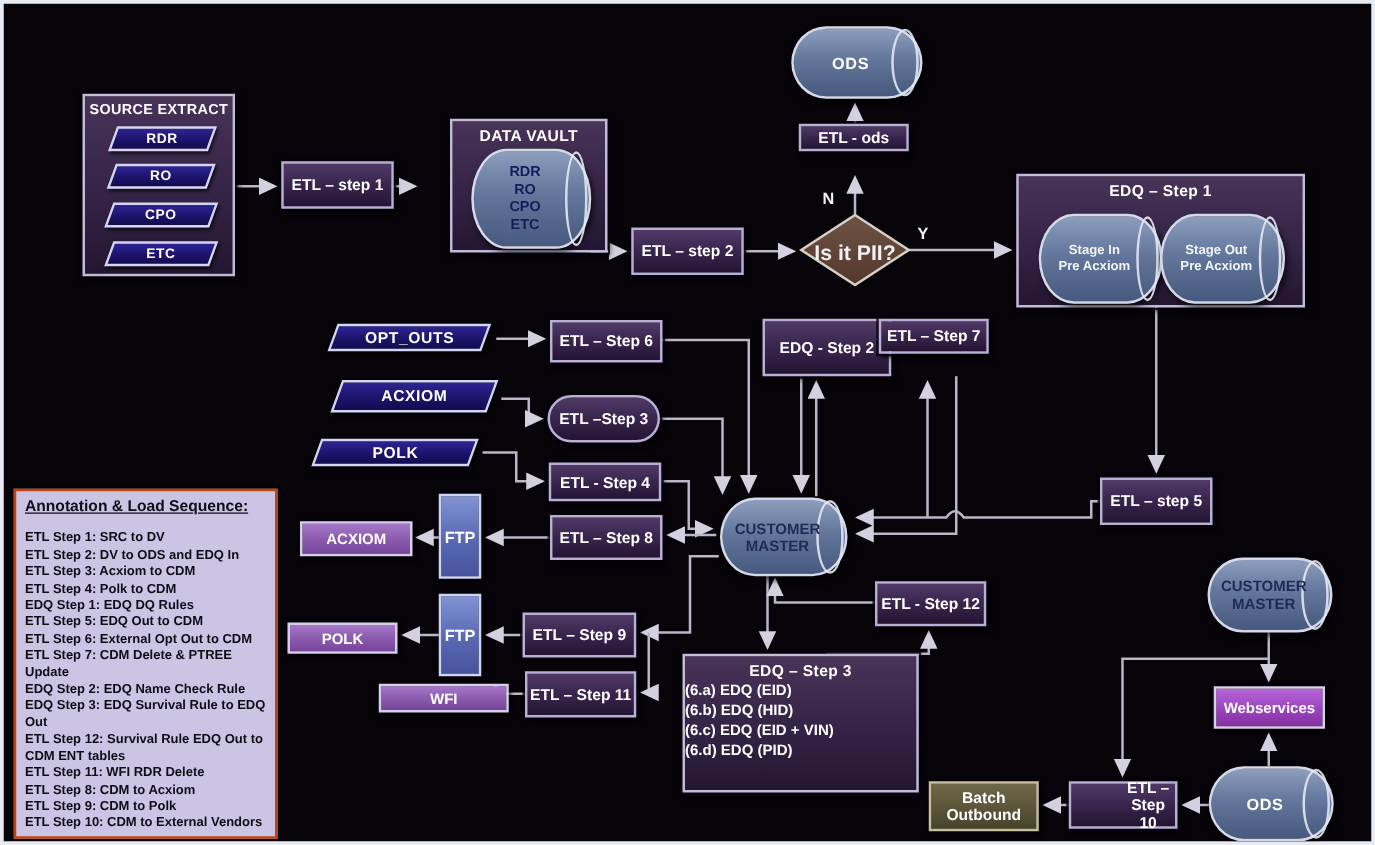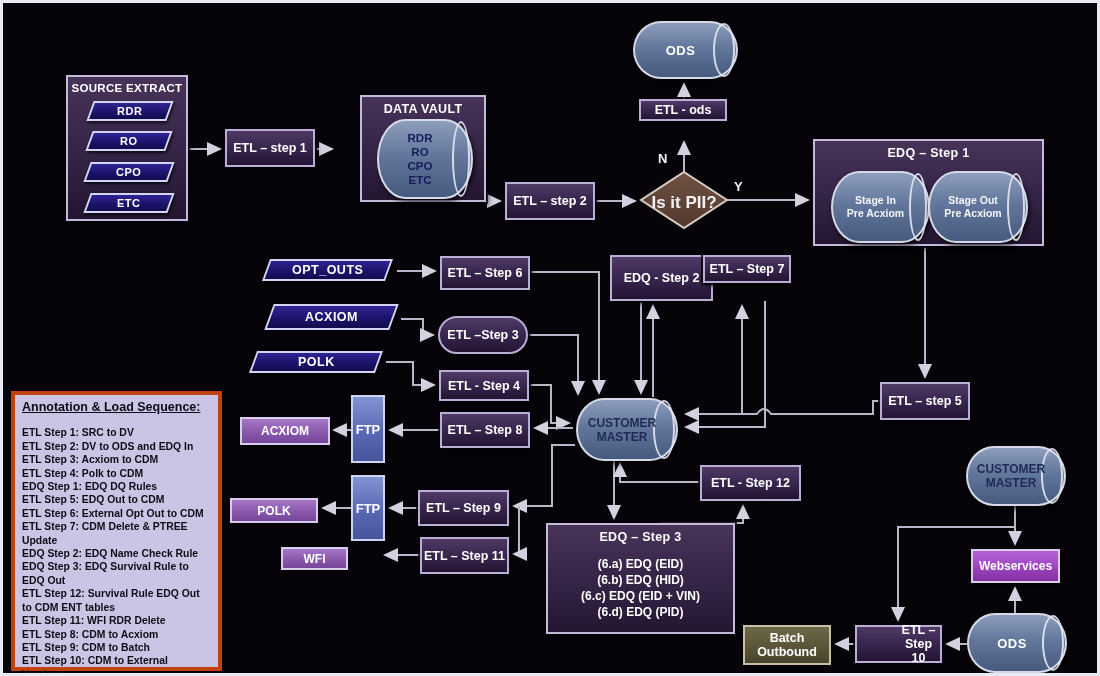--- a/index.html
+++ b/index.html
@@ -44,21 +44,21 @@
     display:flex;align-items:center;justify-content:center;text-align:center;
     background:linear-gradient(180deg,#a678c8 0%,#8c5bae 50%,#74459a 100%);
     border:2px solid #d8cdea;font-size:12px;box-shadow:2px 2px 3px rgba(0,0,0,.7);
   }
   .ftp{
     display:flex;align-items:center;justify-content:center;
     background:linear-gradient(180deg,#8193d4 0%,#5868b2 55%,#46549c 100%);
     border:2px solid #ccd4f2;font-size:13px;box-shadow:2px 2px 3px rgba(0,0,0,.7);
   }
   .annotation{
-    background:#cbc4e4;border:4px solid #c2410c;color:#0d0d16;
+    background:#cbc4e4;border:2px solid #c2410c;color:#0d0d16;
     padding:6px 7px 4px 7px;font-size:10.4px;line-height:13.4px;font-weight:bold;
     box-shadow:0 0 0 1px #000;
   }
   .annotation .title{font-size:12.5px;text-decoration:underline;display:block;margin-bottom:12px;}
   .flow-label{position:absolute;color:#f2f2f6;font-weight:bold;font-size:13px;}
   .dv-items{line-height:14px;font-size:11.5px;color:#141a5a;}
   .stage{font-size:10.5px;line-height:13px;color:#f4f5fa;}
 </style>
 </head>
 <body>
@@ -209,47 +209,47 @@
       <span>ETL – Step 7</span>
     </div>
 
   <div class="node cyl" style="left:573px;top:395px;width:102px;height:63px;--cap:22px;">
     <span class="lbl" style="width:74px;font-size:12px;line-height:14px;color:#1e2a55;">CUSTOMER MASTER</span>
   </div>
 
   <div class="node pbox" style="left:877px;top:379px;width:90px;height:38px;">
       <span>ETL – step 5</span>
     </div>
-  <div class="node pbox" style="left:697px;top:462px;width:101px;height:36px;">
+  <div class="node pbox" style="left:697px;top:462px;width:89px;height:36px;">
       <span>ETL - Step 12</span>
     </div>
 
   <div class="node cbox" style="left:543px;top:520px;width:189px;height:111px;">
     <span class="ctitle">EDQ – Step 3</span>
-    <div style="text-align:center;font-size:12px;line-height:16px;margin-top:12px;">
+    <div style="font-size:12px;line-height:16px;">
       <div>(6.a) EDQ (EID)</div>
       <div>(6.b) EDQ (HID)</div>
       <div>(6.c) EDQ (EID + VIN)</div>
       <div>(6.d) EDQ (PID)</div>
     </div>
   </div>
 
   <div class="node obox" style="left:237px;top:414px;width:90px;height:28px;">
       <span>ACXIOM</span>
     </div>
   <div class="node ftp" style="left:348px;top:392px;width:34px;height:68px;">
       <span>FTP</span>
     </div>
   <div class="node obox" style="left:227px;top:495px;width:88px;height:25px;">
       <span>POLK</span>
     </div>
   <div class="node ftp" style="left:348px;top:472px;width:34px;height:66px;">
       <span>FTP</span>
     </div>
-  <div class="node obox" style="left:278px;top:544px;width:67px;height:23px;">
+  <div class="node obox" style="left:300px;top:544px;width:104px;height:23px;">
       <span>WFI</span>
     </div>
 
   <div class="node cyl" style="left:963px;top:443px;width:100px;height:60px;--cap:22px;">
     <span class="lbl" style="width:74px;font-size:12px;line-height:14px;color:#1e2a55;">CUSTOMER MASTER</span>
   </div>
   <div class="node obox" style="left:968px;top:546px;width:89px;height:34px;background:linear-gradient(180deg,#b564d6 0%,#9c44c0 55%,#84309f 100%);">
       <span>Webservices</span>
     </div>
   <div class="node cyl" style="left:964px;top:610px;width:100px;height:60px;--cap:22px;font-size:13px;letter-spacing:.5px;">
@@ -270,17 +270,17 @@
     <div>ETL Step 4: Polk to CDM</div>
     <div>EDQ Step 1: EDQ DQ Rules</div>
     <div>ETL Step 5: EDQ Out to CDM</div>
     <div>ETL Step 6: External Opt Out to CDM</div>
     <div>ETL Step 7: CDM Delete &amp; PTREE Update</div>
     <div>EDQ Step 2: EDQ Name Check Rule</div>
     <div>EDQ Step 3: EDQ Survival Rule to EDQ Out</div>
     <div>ETL Step 12: Survival Rule EDQ Out to CDM ENT tables</div>
     <div>ETL Step 11: WFI RDR Delete</div>
     <div>ETL Step 8: CDM to Acxiom</div>
-    <div>ETL Step 9: CDM to Batch</div>
+    <div>ETL Step 9: CDM to Polk</div>
     <div>ETL Step 10: CDM to External Vendors</div>
   </div>
 
 </div>
 
 </body></html>

